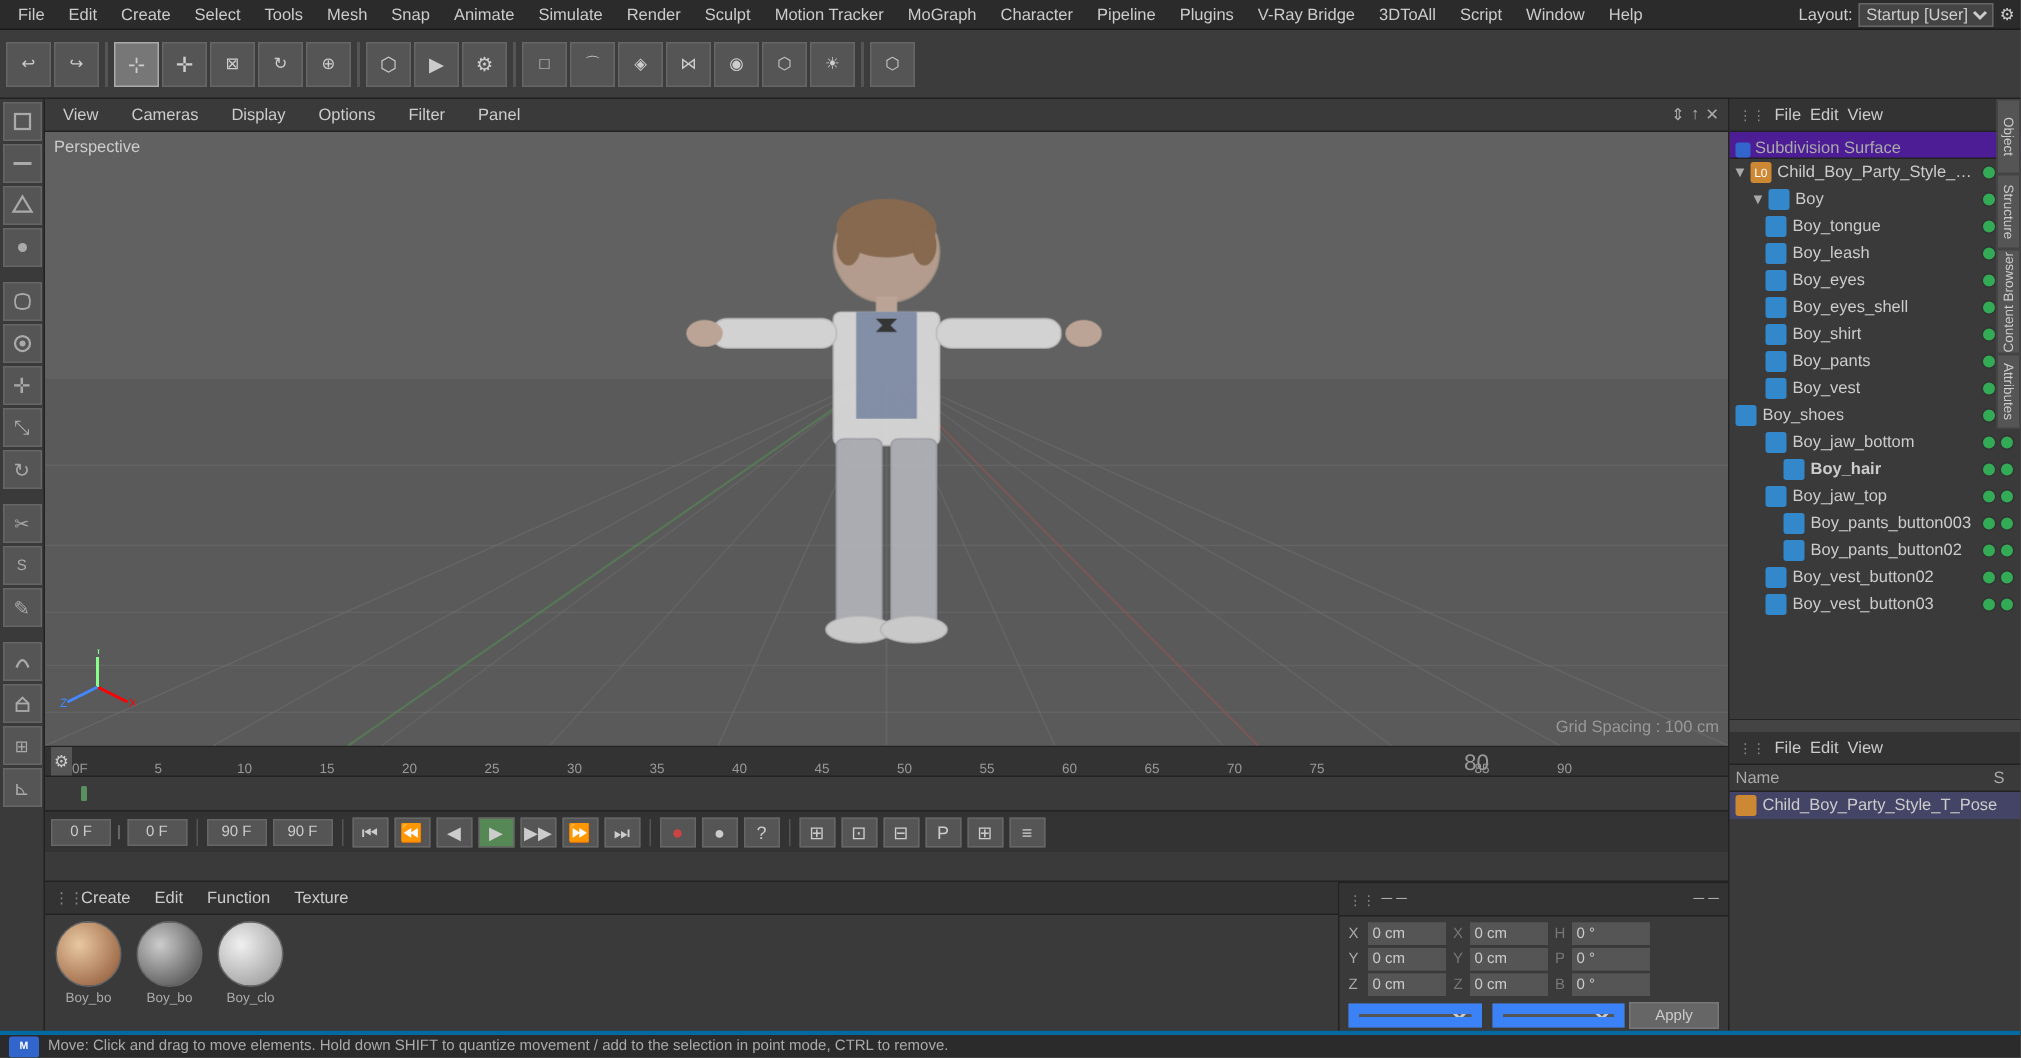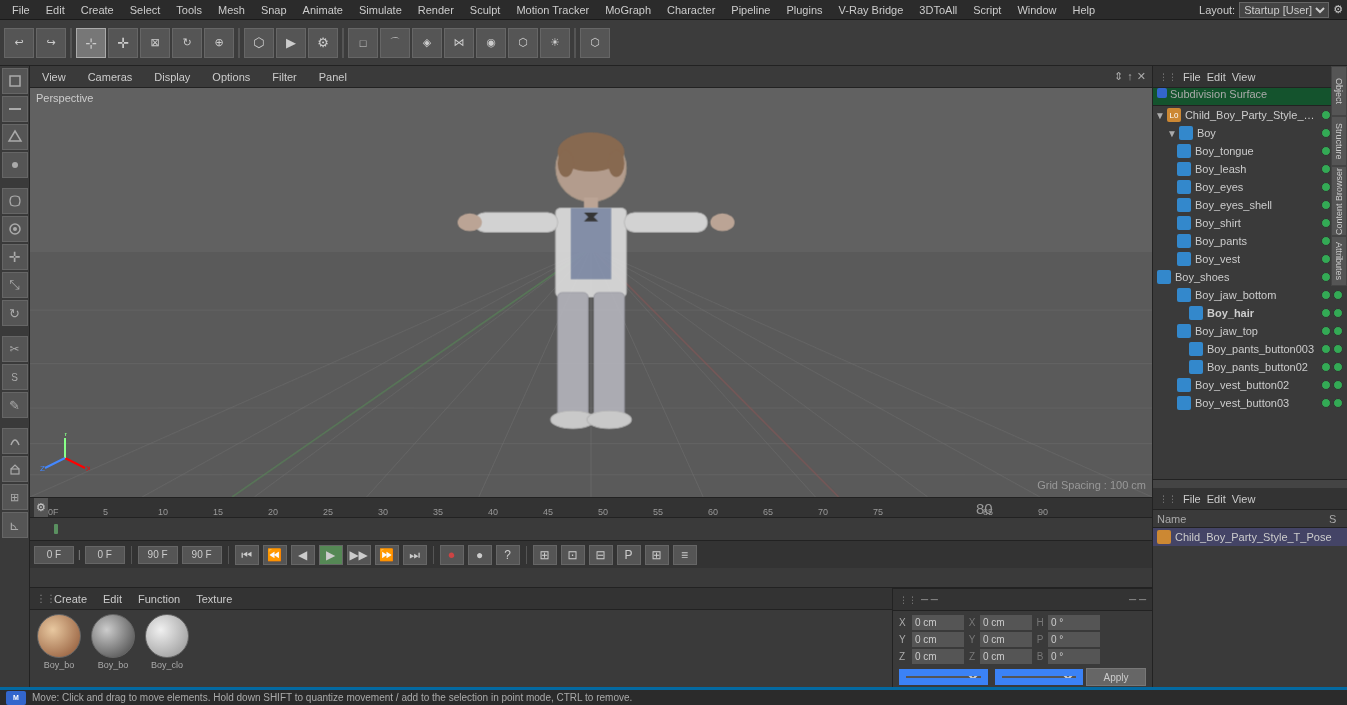--- a/index.html
+++ b/index.html
@@ -474,21 +474,21 @@
   <div id="right-panels" style="width:195px; display:flex; flex-direction:column; background:#3a3a3a; border-left:1px solid #222; overflow:hidden;">
 
     <div style="flex:1; display:flex; flex-direction:column; min-height:0;">
       <div style="height:22px; background:#333; display:flex; align-items:center; padding:0 6px; gap:6px; border-bottom:1px solid #222;">
         <span style="font-size:9px; color:#888;">⋮⋮</span>
         <span class="om-btn">File</span>
         <span class="om-btn">Edit</span>
         <span class="om-btn">View</span>
       </div>
 
-      <div style="height:18px; display:flex; align-items:flex-start; padding:0 4px; background:#14532d; border-bottom:1px solid #222;">
+      <div style="height:18px; display:flex; align-items:flex-end; padding:0 4px; background:#4c1d95; border-bottom:1px solid #222;">
         <div style="width:10px; height:10px; background:#3366cc; border-radius:2px; margin-right:3px; flex-shrink:0;"></div>
         <span style="font-size:11px; color:#aaa;">Subdivision Surface</span>
       </div>
       <div id="om-list" style="flex:1; overflow-y:auto; min-height:0;">
 
         <div class="om-item" style="padding-left:2px;">
           <span style="color:#aaa; font-size:10px; margin-right:2px;">▼</span>
           <div class="om-icon orange">L0</div>
           <span class="om-name">Child_Boy_Party_Style_T_Pose</span>
           <div class="om-dots">

